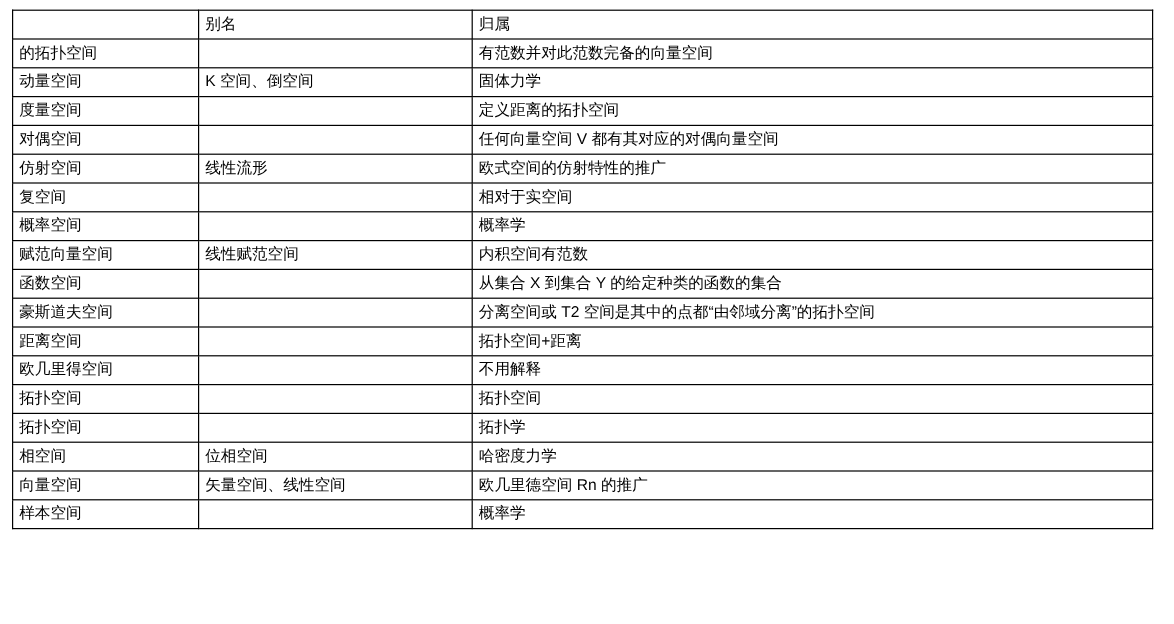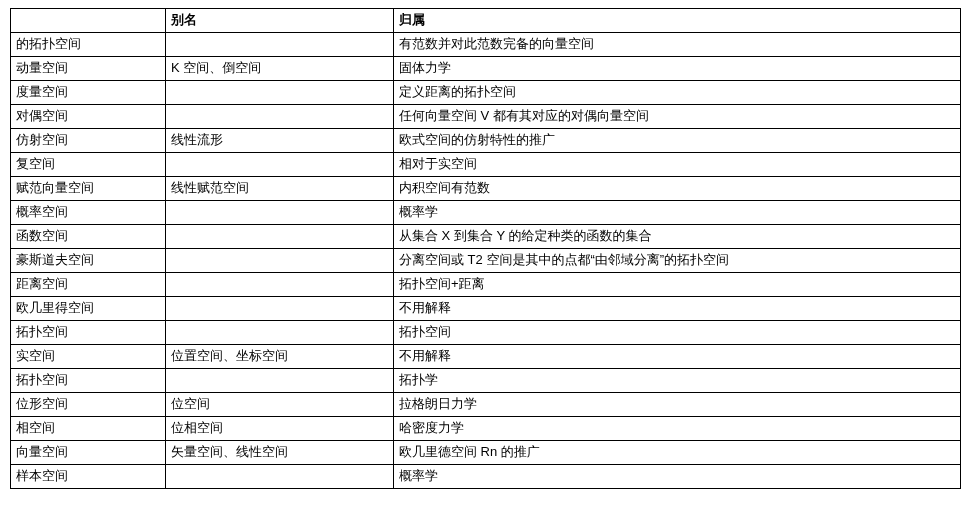--- a/index.html
+++ b/index.html
@@ -35,21 +35,21 @@
   table.space-table td {
     border: 1px solid #000000;
     padding: 3px 4px 3px 5px;
     height: 17px;
     vertical-align: middle;
     white-space: nowrap;
     overflow: hidden;
     font-weight: normal;
   }
   table.space-table tr.header-row td {
-    font-weight: bold;
+    font-weight: normal;
   }
 </style>
 </head>
 <body>
 
 <div class="page">
   <table class="space-table">
     <colgroup>
       <col class="c1">
       <col class="c2">
@@ -85,28 +85,28 @@
         <td>仿射空间</td>
         <td>线性流形</td>
         <td>欧式空间的仿射特性的推广</td>
       </tr>
       <tr>
         <td>复空间</td>
         <td></td>
         <td>相对于实空间</td>
       </tr>
       <tr>
+        <td>概率空间</td>
+        <td></td>
+        <td>概率学</td>
+      </tr>
+      <tr>
         <td>赋范向量空间</td>
         <td>线性赋范空间</td>
         <td>内积空间有范数</td>
-      </tr>
-      <tr>
-        <td>概率空间</td>
-        <td></td>
-        <td>概率学</td>
       </tr>
       <tr>
         <td>函数空间</td>
         <td></td>
         <td>从集合 X 到集合 Y 的给定种类的函数的集合</td>
       </tr>
       <tr>
         <td>豪斯道夫空间</td>
         <td></td>
         <td>分离空间或 T2 空间是其中的点都“由邻域分离”的拓扑空间</td>
@@ -120,33 +120,23 @@
         <td>欧几里得空间</td>
         <td></td>
         <td>不用解释</td>
       </tr>
       <tr>
         <td>拓扑空间</td>
         <td></td>
         <td>拓扑空间</td>
       </tr>
       <tr>
-        <td>实空间</td>
-        <td>位置空间、坐标空间</td>
-        <td>不用解释</td>
-      </tr>
-      <tr>
         <td>拓扑空间</td>
         <td></td>
         <td>拓扑学</td>
-      </tr>
-      <tr>
-        <td>位形空间</td>
-        <td>位空间</td>
-        <td>拉格朗日力学</td>
       </tr>
       <tr>
         <td>相空间</td>
         <td>位相空间</td>
         <td>哈密度力学</td>
       </tr>
       <tr>
         <td>向量空间</td>
         <td>矢量空间、线性空间</td>
         <td>欧几里德空间 Rn 的推广</td>

